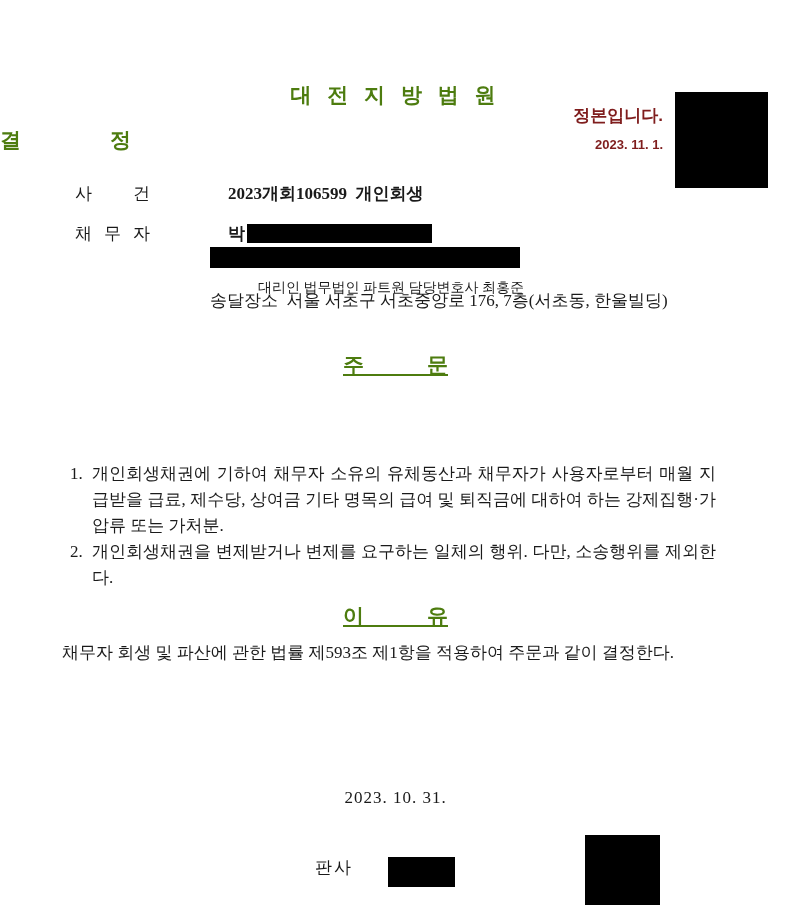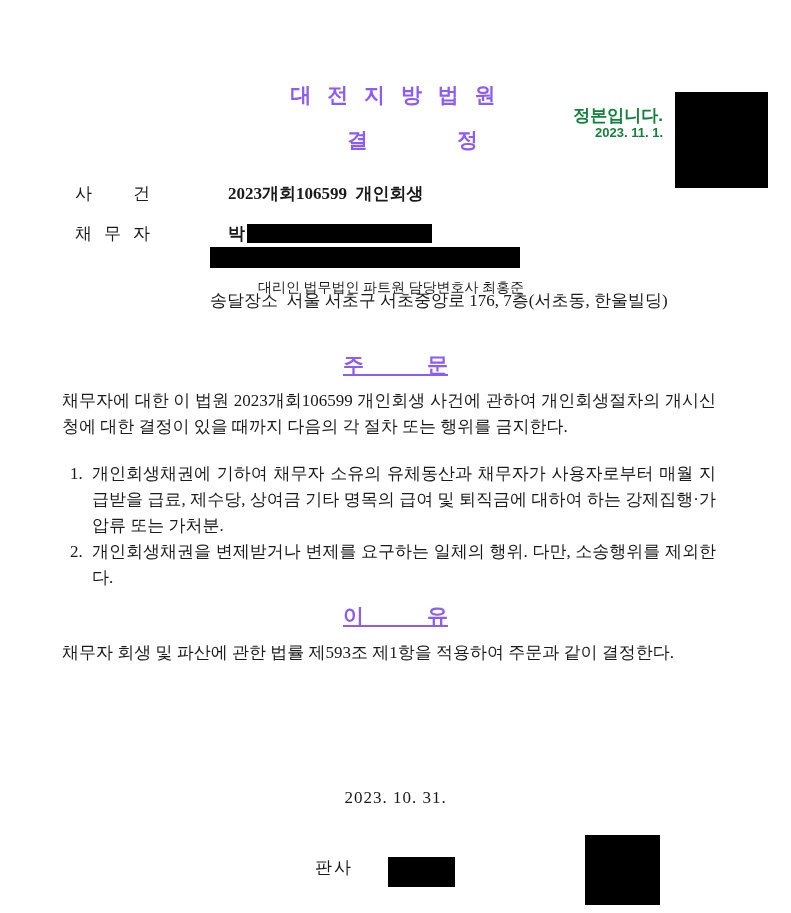--- a/index.html
+++ b/index.html
@@ -10,42 +10,41 @@
     background:#ffffff;
     color:#1a1a1a;
     font-family:"Liberation Serif","DejaVu Serif",serif;
     font-size:17px;
     overflow:hidden;
   }
   
   .gothic {
     font-family:"Liberation Sans","DejaVu Sans",sans-serif;
     font-weight:bold;
-    color:#8b5cf6;
+    color:#4d7c0f;
   }
   .court-title {
     position:absolute; top:81px; left:0; right:0;
     text-align:center;
     font-size:21px; letter-spacing:5px;
   }
   .decision-title {
     position:absolute; top:126px; left:0; right:0;
-    text-align:center;
-    font-size:21px; letter-spacing:1px;padding-left:35px;
+    font-size:21px; letter-spacing:1px;
   }
   
   .cert {
     position:absolute; top:106px; left:545px; width:118px;
     text-align:right;
     font-family:"Liberation Sans","DejaVu Sans",sans-serif;
     font-weight:bold;
-    color:#15803d;
+    color:#7f1d1d;
   }
   .cert .c1 { font-size:17px; line-height:20px; }
-  .cert .c2 { font-size:13px; line-height:14px; margin-top:0; }
+  .cert .c2 { font-size:13px; line-height:14px; margin-top:12px; }
   .cert .c3 { margin-top:8px; display:flex; justify-content:flex-end; align-items:flex-start; }
   .cert .c3 .clerk { font-size:13px; line-height:15px; }
   .redact { background:#000000; }
   .clerk-box { width:49px; height:21px; margin-left:6px; margin-top:2px; }
   .hdr-box { position:absolute; left:675px; top:92px; width:93px; height:96px; }
 
   .label {
     position:absolute; left:75px; width:75px;
     display:inline-block;
     text-align:justify; text-align-last:justify;
@@ -102,21 +101,20 @@
   <span class="label case-label">사 건</span>
   <span class="val case-val">2023개회106599  개인회생</span>
 
   <span class="label debtor-label">채 무 자</span>
   <span class="val debtor-val"><span>박</span><span class="redact name-box"></span></span>
   <div class="redact addr-box"></div>
   <div class="addr-line">송달장소  서울 서초구 서초중앙로 176, 7층(서초동, 한울빌딩)</div>
   <div class="atty-line">대리인 법무법인 파트원 담당변호사 최홍준</div>
 
   <div class="sec-heading order-heading gothic">주　　　문</div>
-  <div class="para order-intro">채무자에 대한 이 법원 2023개회106599 개인회생 사건에 관하여 개인회생절차의 개시신청에 대한 결정이 있을 때까지 다음의 각 절차 또는 행위를 금지한다.</div>
   <div class="order-list">
     <div class="o-item">
       <span class="num">1.</span>
       <span>개인회생채권에 기하여 채무자 소유의 유체동산과 채무자가 사용자로부터 매월 지급받을 급료, 제수당, 상여금 기타 명목의 급여 및 퇴직금에 대하여 하는 강제집행·가압류 또는 가처분.</span>
     </div>
     <div class="o-item">
       <span class="num">2.</span>
       <span>개인회생채권을 변제받거나 변제를 요구하는 일체의 행위. 다만, 소송행위를 제외한다.</span>
     </div>
   </div>

